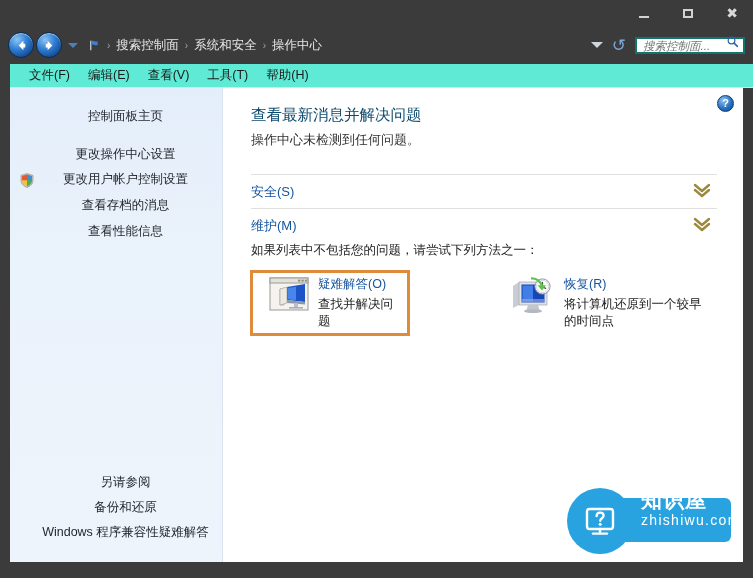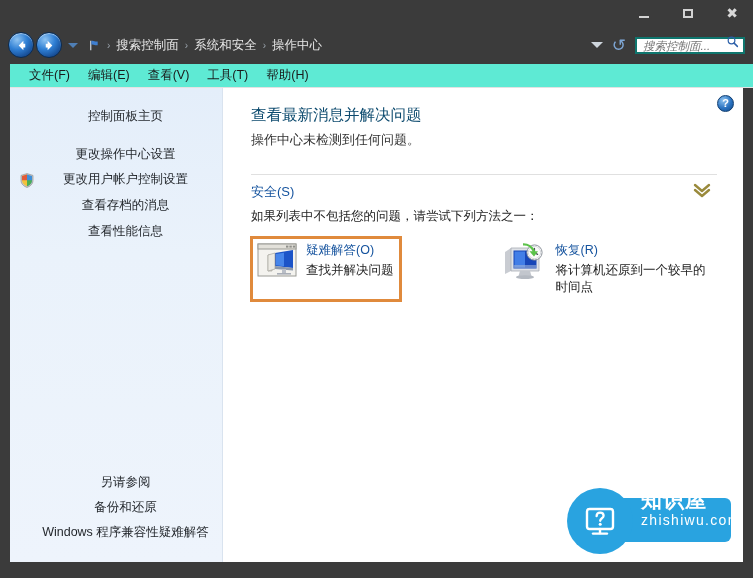--- a/index.html
+++ b/index.html
@@ -186,21 +186,21 @@
     margin-bottom: 11px;
   }
 
   .actions { display: flex; }
   .action {
     display: flex; align-items: flex-start;
     padding: 6px 8px 6px 7px;
   }
   .action.highlight {
     border: 3px solid #e08a3c;
-    padding: 3px 5px 3px 4px;
+    padding: 3px 5px 3px 16px;
     margin-left: -1px;
   }
   .action.second { margin-left: 92px; }
   .action .icon { flex: 0 0 auto; margin-right: 9px; margin-top: 1px; }
   .action .txt { display: flex; flex-direction: column; }
   .action .a-title { font-size: 12.5px; color: #15539e; margin-bottom: 3px; }
   .action .a-desc { font-size: 12.5px; color: #222; line-height: 1.35; max-width: 150px; }
 
   
   .watermark {
@@ -345,20 +345,29 @@
       <div class="section">
         <span class="section-label">安全(S)</span>
         <span class="dblchev">
           <svg width="22" height="16" viewBox="0 0 22 16">
             <path d="M4 3 L11 9 L18 3" fill="none" stroke="#9a8a3c" stroke-width="2.4" stroke-linecap="round" stroke-linejoin="round"></path>
             <path d="M4 8 L11 14 L18 8" fill="none" stroke="#9a8a3c" stroke-width="2.4" stroke-linecap="round" stroke-linejoin="round"></path>
           </svg>
         </span>
       </div>
 
+      <div class="section">
+        <span class="section-label">维护(M)</span>
+        <span class="dblchev">
+          <svg width="22" height="16" viewBox="0 0 22 16">
+            <path d="M4 3 L11 9 L18 3" fill="none" stroke="#9a8a3c" stroke-width="2.4" stroke-linecap="round" stroke-linejoin="round"></path>
+            <path d="M4 8 L11 14 L18 8" fill="none" stroke="#9a8a3c" stroke-width="2.4" stroke-linecap="round" stroke-linejoin="round"></path>
+          </svg>
+        </span>
+      </div>
 
       <div class="hint">如果列表中不包括您的问题，请尝试下列方法之一：</div>
 
       <div class="actions">
 
         <div class="action highlight">
           <span class="icon">
             <svg width="40" height="34" viewBox="0 0 40 34">
               <rect x="1" y="1" width="38" height="32" fill="#f4f3ef" stroke="#9a9a94" stroke-width="1"></rect>
               <rect x="1" y="1" width="38" height="5" fill="#e3e1da" stroke="#9a9a94" stroke-width="1"></rect>

